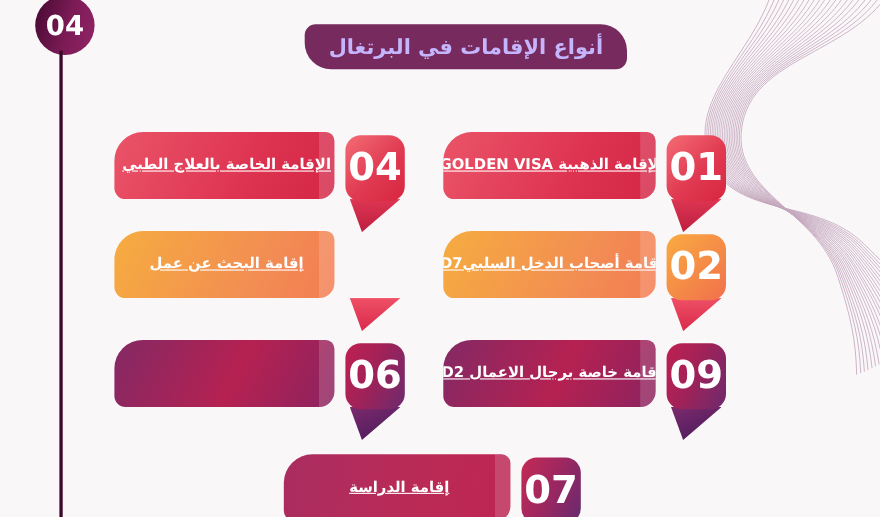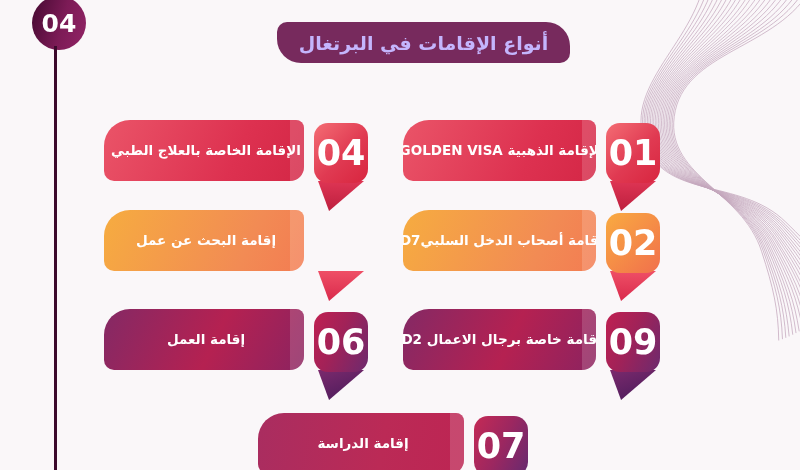--- a/index.html
+++ b/index.html
@@ -20,21 +20,21 @@
          background:#772a5d;border-radius:10px 24px 10px 24px;
          color:#c4b5fd;font-weight:bold;font-size:19px;
          display:flex;align-items:center;justify-content:center;direction:rtl;}
 
   
   .item{position:absolute;height:96px;}
   .banner{position:absolute;left:0;top:0;right:64px;height:61px;
           border-radius:26px 8px 14px 10px;overflow:hidden;
           display:flex;align-items:center;justify-content:center;}
   .label{color:#fff;font-weight:bold;font-size:13.5px;line-height:1.25;text-align:center;
-         direction:rtl;padding:0 16px 0 20px;white-space:nowrap;}
+         direction:rtl;padding:0 16px 0 20px;white-space:nowrap;text-decoration:underline;}
   .shine{position:absolute;right:0;top:0;bottom:0;width:14px;
          background:rgba(255,255,255,0.16);border-radius:0 8px 14px 0;}
   .num{position:absolute;right:0;top:3px;width:54px;height:60px;border-radius:14px;
        color:#fff;font-weight:bold;font-size:35px;
        display:flex;align-items:center;justify-content:center;}
   .tail{position:absolute;right:4px;top:61px;width:46px;height:30px;
         clip-path:polygon(0 0,100% 0,24% 100%);}
 
   
   .theme-red .banner{background:linear-gradient(115deg,#ea5468 0%,#dd3150 65%,#d42746 100%);}
@@ -140,21 +140,20 @@
   <div class="item theme-orange pos-05">
     <div class="banner">
       <span class="label">إقامة البحث عن عمل</span>
       <span class="shine"></span>
     </div>
     <div class="tail"></div>
   </div>
 
   <div class="item theme-magenta pos-06">
     <div class="banner">
-      <span class="label">إقامة العمل</span>
       <span class="shine"></span>
     </div>
     <div class="tail"></div>
     <div class="num">06</div>
   </div>
 
   <div class="item theme-crimson pos-07">
     <div class="banner">
       <span class="label">إقامة الدراسة</span>
       <span class="shine"></span>

